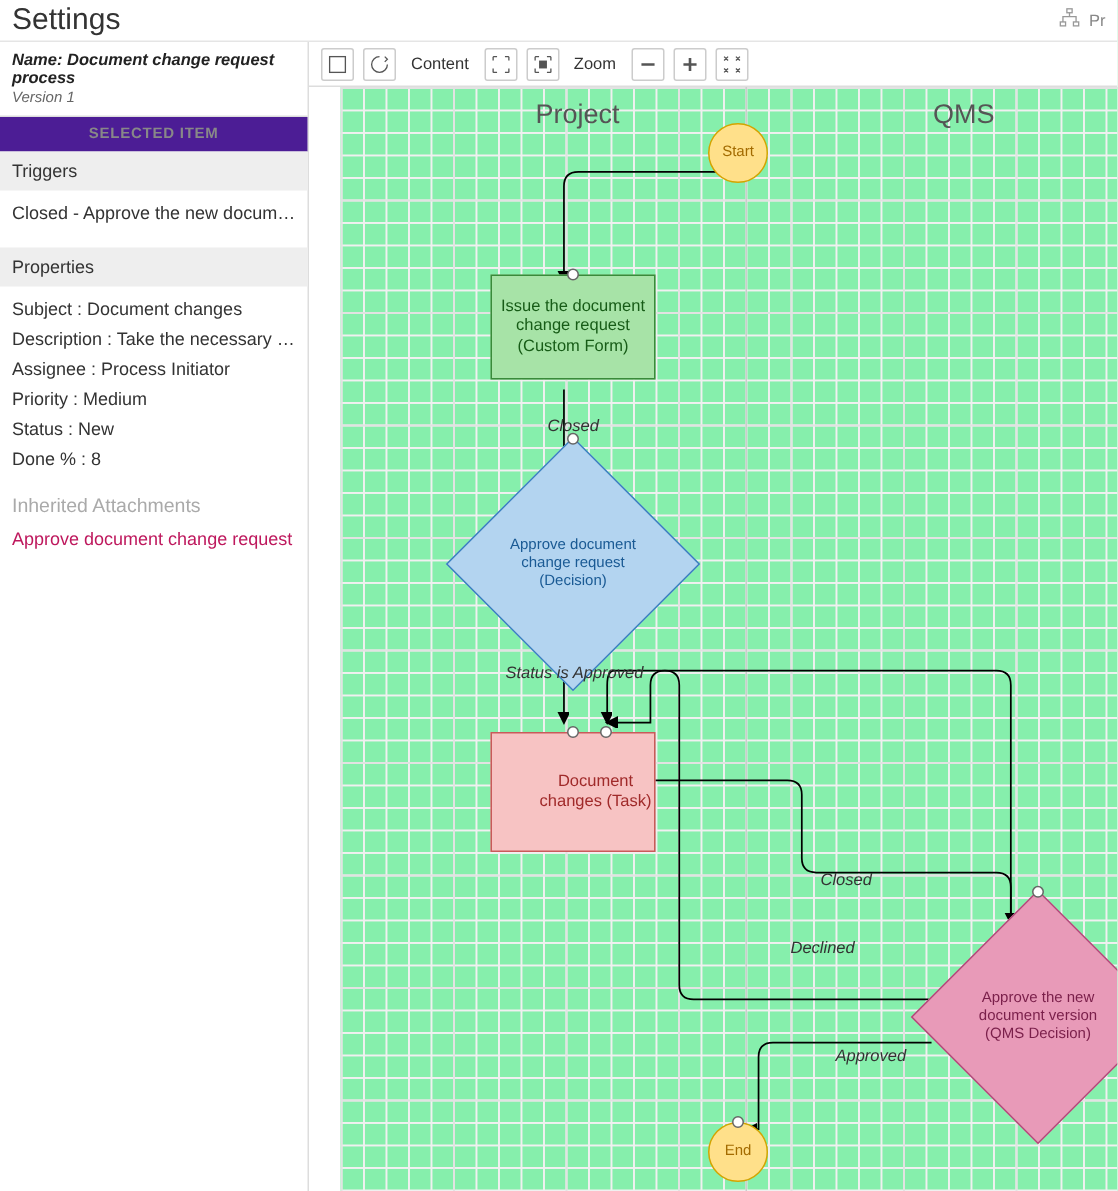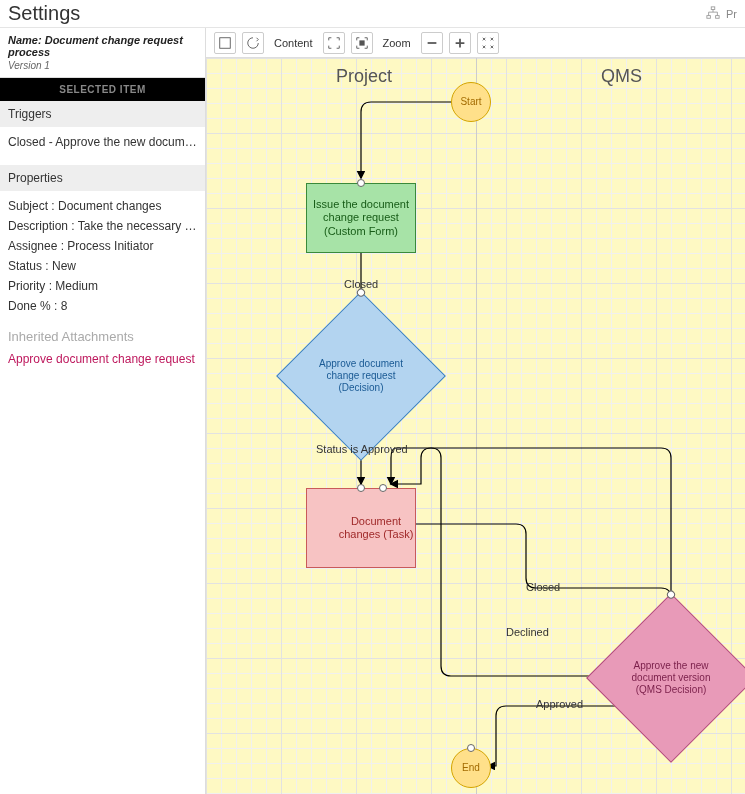--- a/index.html
+++ b/index.html
@@ -15,21 +15,21 @@
 .titlebar .right { display: flex; align-items: center; gap: 6px; color: #888; font-size: 11px; }
 
 .main { flex: 1; display: flex; min-height: 0; }
 
 .sidebar { width: 206px; border-right: 1px solid #ddd; background: #fff; display: flex; flex-direction: column; }
 .sidebar .head { padding: 6px 8px; border-bottom: 1px solid #ddd; font-style: italic; }
 .sidebar .head .name { font-size: 11px; font-weight: 700; color: #222; }
 .sidebar .head .ver { font-size: 10px; color: #666; margin-top: 2px; }
 .sidebar .section-title {
   font-size: 10px; font-weight: 700; color: #888; text-align: center; letter-spacing: 0.5px;
-  padding: 6px 0; background: #000000;
+  padding: 6px 0; background: #4c1d95;
 }
 .sidebar .selected-box {
   margin: 8px 12px 12px; padding: 8px 0; text-align: center; background: #fff;
   border: 1px solid #ccc; font-size: 12px; color: #222;
 }
 .sidebar .panel-head {
   font-size: 12px; padding: 6px 8px; background: #eee; color: #333;
 }
 .sidebar .panel-body { padding: 8px 8px 10px; font-size: 12px; color: #333; }
 .sidebar .panel-body div { margin-bottom: 6px; white-space: nowrap; overflow: hidden; text-overflow: ellipsis; }
@@ -40,21 +40,21 @@
 .toolbar {
   height: 30px; display: flex; align-items: center; gap: 6px; padding: 0 8px;
   border-bottom: 1px solid #ddd; background: #fff;
 }
 .tb-btn {
   width: 22px; height: 22px; border: 1px solid #ccc; background: #fff; border-radius: 2px;
   display: flex; align-items: center; justify-content: center; cursor: pointer;
 }
 .tb-label { font-size: 11px; color: #333; padding: 0 4px; }
 
-.canvas { flex: 1; position: relative; overflow: hidden; background: #fef9c3; }
+.canvas { flex: 1; position: relative; overflow: hidden; background: #86efac; margin-left: 21px; }
 .grid-minor, .grid-major { position: absolute; inset: 0; pointer-events: none; }
 .grid-minor {
   background-image:
     linear-gradient(to right, #f0f0f0 1px, transparent 1px),
     linear-gradient(to bottom, #f0f0f0 1px, transparent 1px);
   background-size: 15px 15px;
 }
 .grid-major {
   background-image:
     linear-gradient(to right, #e2e2e2 1px, transparent 1px),
@@ -86,21 +86,21 @@
   width: 120px; height: 120px; transform: rotate(45deg); display: flex; align-items: center;
   justify-content: center;
 }
 .diamond.blue { background: #b3d4f0; border: 1px solid #3a7fbf; }
 .diamond.pink { background: #e89ab8; border: 1px solid #b04a7a; }
 .diamond .inner { transform: rotate(-45deg); font-size: 10px; width: 100px; text-align: center; }
 .diamond.blue .inner { color: #1a5a94; }
 .diamond.pink .inner { color: #7a1f4a; }
 .diamond .port.top { top: -4px; left: -4px; transform: none; }
 
-.edge-label { position: absolute; font-size: 11px; color: #333; background: transparent; }
+.edge-label { position: absolute; font-size: 11px; color: #333; background: transparent; font-style: italic; }
 
 svg.edges { position: absolute; inset: 0; width: 100%; height: 100%; pointer-events: none; }
 svg.edges path { fill: none; stroke: #000; stroke-width: 1.2; }
 svg.edges .arrow { fill: #000; }
 
 .icon-svg { width: 14px; height: 14px; }
 </style>
 </head>
 <body>
 
@@ -131,22 +131,22 @@
       <div class="panel-head">Triggers</div>
       <div class="panel-body">
         <div>Closed - Approve the new document version</div>
       </div>
 
       <div class="panel-head">Properties</div>
       <div class="panel-body">
         <div>Subject : Document changes</div>
         <div>Description : Take the necessary changes in th…</div>
         <div>Assignee : Process Initiator</div>
+        <div>Priority : Medium</div>
         <div>Status : New</div>
-        <div>Priority : Medium</div>
         <div>Done % : 8</div>
       </div>
 
       <div class="inherited">Inherited Attachments</div>
       <div class="attach">Approve document change request</div>
     </div>
 
     <div class="canvas-wrap">
       <div class="toolbar">
         <div class="tb-btn">

